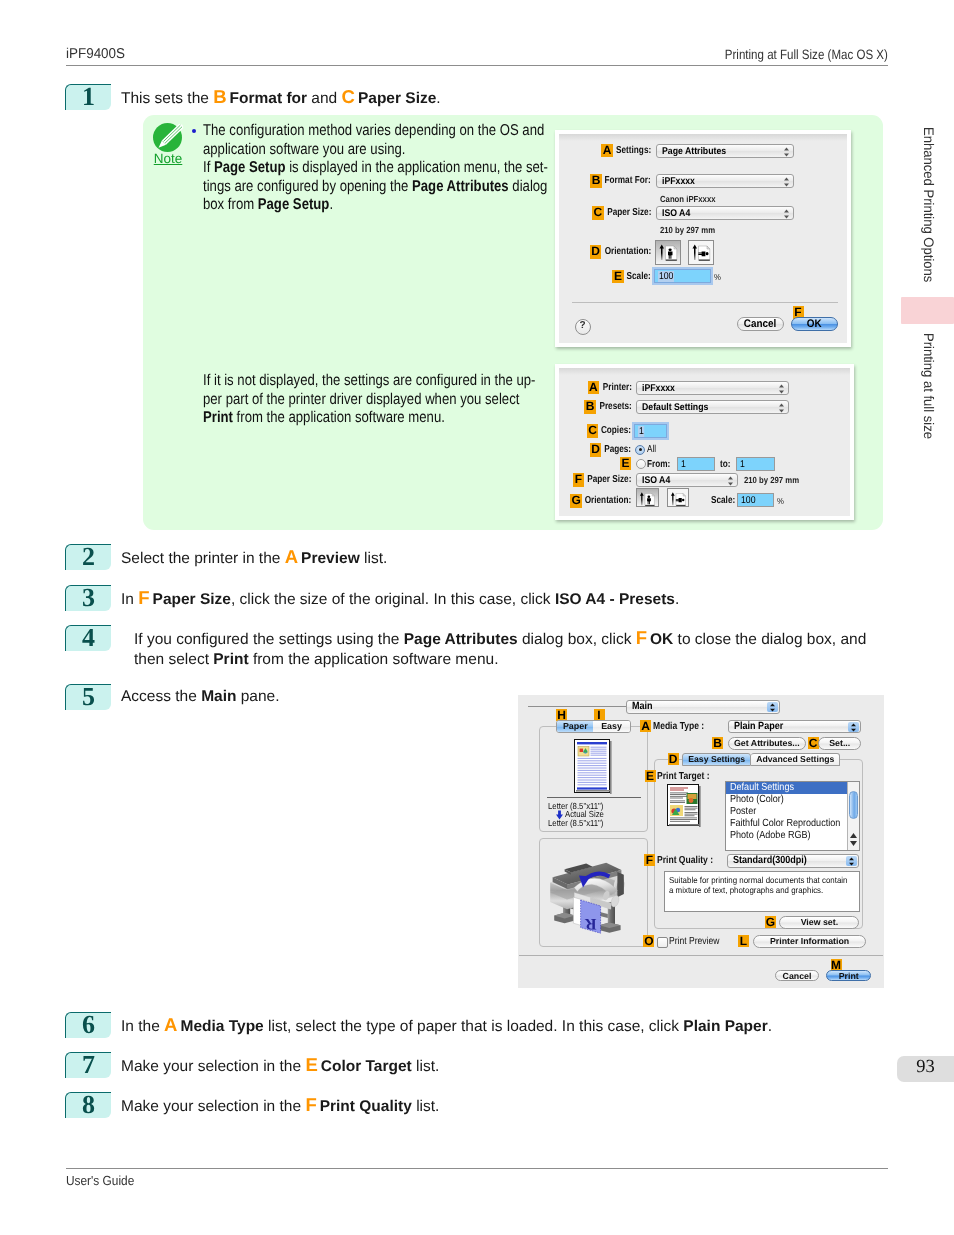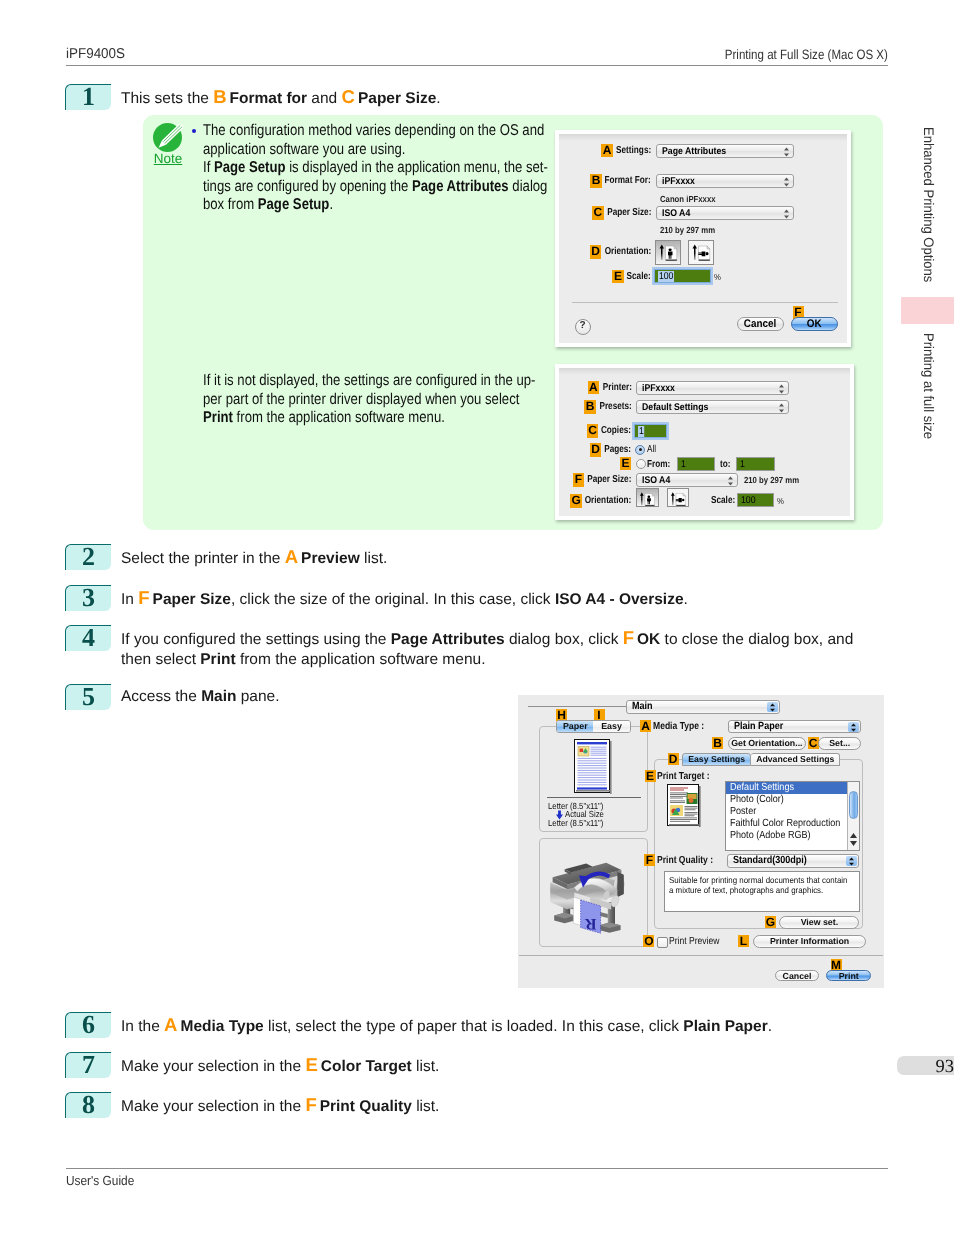--- a/index.html
+++ b/index.html
@@ -62,21 +62,21 @@
   .keyrow{position:absolute;white-space:nowrap;height:13.5px;}
   .dkey2{position:absolute;top:0;background:#f5a200;color:#000;font-weight:bold;
          font-size:12px;text-align:center;line-height:13.5px;width:11.5px;height:13.5px;}
   .dlabel2{position:absolute;right:0;top:0;font-size:10.1px;color:#111;font-weight:bold;
           white-space:nowrap;transform:scaleX(0.813);transform-origin:100% 50%;line-height:13.5px;}
   .popup{position:absolute;box-sizing:border-box;height:14px;border:1px solid #9e9e9e;
          border-radius:3px;background:linear-gradient(#fdfdfd,#eaeaea 50%,#e2e2e2 51%,#f3f3f3);}
   .popup .txt{position:absolute;left:5px;top:1px;font-size:9.8px;color:#000;
               font-weight:bold;white-space:nowrap;transform:scaleX(.89);transform-origin:0 50%;}
   .popup .arr{position:absolute;right:3px;top:2px;width:7px;height:10px;}
-  .tfield{position:absolute;box-sizing:border-box;height:14px;background:#4d7c0f;
+  .tfield{position:absolute;box-sizing:border-box;height:14px;background:#7dd3fc;
           border:1px solid #9a9a9a;}
   .tfield .txt{position:absolute;left:3px;top:1px;font-size:9.8px;color:#000;
                white-space:nowrap;transform:scaleX(.89);transform-origin:0 50%;}
   .tfield .txt.sel{background:#b3d0f0;padding:0 1px;}
   .tfield.focus{box-shadow:0 0 0 2px #a8c8ee;border:1px solid #7ea9dd;}
   .subtxt{position:absolute;font-size:8.8px;color:#222;white-space:nowrap;
           transform:scaleX(.88);transform-origin:0 50%;font-weight:bold;}
   .orbtn{position:absolute;box-sizing:border-box;width:26px;height:25px;
          border:1px solid #8d8d8d;background:#f6f6f6;}
   .orbtn.sel{background:linear-gradient(#b2b2b2,#f4f4f4);}
@@ -158,31 +158,31 @@
 
   <div class="hdr">
     <div class="left">iPF9400S</div>
     <div class="right">Printing at Full Size (Mac OS X)</div>
     <div class="rule"></div>
   </div>
 
   <div class="vtab" style="left:921px;top:126.5px;">Enhanced Printing Options</div>
   <div class="pinkband" style="left:901px;top:297px;width:53px;height:26.6px;"></div>
   <div class="vtab" style="left:921px;top:332.5px;">Printing at full size</div>
-  <div class="pagenum" style="left:897px;top:1055.5px;width:57px;height:19px;text-align:right;">93</div>
+  <div class="pagenum" style="left:897px;top:1055.5px;width:57px;height:26px;">93</div>
 
   <div id="steps-host">
       <div class="stepnum" style="left: 65px; top: 84px;">1</div>
       <div class="steptxt" style="left: 121px; top: 87px;"><span>This sets the </span><span class="o">B</span><span class="b">Format for</span><span> and </span><span class="o">C</span><span class="b">Paper Size</span><span>.</span></div>
       <div class="stepnum" style="left: 65px; top: 544px;">2</div>
       <div class="steptxt" style="left: 121px; top: 547px;"><span>Select the printer in the </span><span class="o">A</span><span class="b">Preview</span><span> list.</span></div>
       <div class="stepnum" style="left: 65px; top: 585px;">3</div>
-      <div class="steptxt" style="left: 121px; top: 588px;"><span>In </span><span class="o">F</span><span class="b">Paper Size</span><span>, click the size of the original. In this case, click </span><span class="b">ISO A4 - Oversize</span><span>.</span></div>
+      <div class="steptxt" style="left: 121px; top: 588px;"><span>In </span><span class="o">F</span><span class="b">Paper Size</span><span>, click the size of the original. In this case, click </span><span class="b">ISO A4 - Presets</span><span>.</span></div>
       <div class="stepnum" style="left: 65px; top: 625px;">4</div>
-      <div class="steptxt" style="left: 121px; top: 628px; width: 746px;"><span>If you configured the settings using the </span><span class="b">Page Attributes</span><span> dialog box, click </span><span class="o">F</span><span class="b">OK</span><span> to close the dialog box, and then select </span><span class="b">Print</span><span> from the application software menu.</span></div>
+      <div class="steptxt" style="left: 134px; top: 628px; width: 746px;"><span>If you configured the settings using the </span><span class="b">Page Attributes</span><span> dialog box, click </span><span class="o">F</span><span class="b">OK</span><span> to close the dialog box, and then select </span><span class="b">Print</span><span> from the application software menu.</span></div>
       <div class="stepnum" style="left: 65px; top: 684px;">5</div>
       <div class="steptxt" style="left: 121px; top: 687px;"><span>Access the </span><span class="b">Main</span><span> pane.</span></div>
       <div class="stepnum" style="left: 65px; top: 1012px;">6</div>
       <div class="steptxt" style="left: 121px; top: 1015px;"><span>In the </span><span class="o">A</span><span class="b">Media Type</span><span> list, select the type of paper that is loaded. In this case, click </span><span class="b">Plain Paper</span><span>.</span></div>
       <div class="stepnum" style="left: 65px; top: 1052px;">7</div>
       <div class="steptxt" style="left: 121px; top: 1055px;"><span>Make your selection in the </span><span class="o">E</span><span class="b">Color Target</span><span> list.</span></div>
       <div class="stepnum" style="left: 65px; top: 1092px;">8</div>
       <div class="steptxt" style="left: 121px; top: 1095px;"><span>Make your selection in the </span><span class="o">F</span><span class="b">Print Quality</span><span> list.</span></div>
     </div>
 
@@ -549,21 +549,21 @@
       <div class="txt">Plain Paper</div>
       <div class="btnarrow">
         <svg width="7" height="9" viewBox="0 0 7 9">
             <path d="M3.5 0.4 L6 3.3 L1 3.3 Z" fill="#111"></path>
             <path d="M3.5 8.6 L6 5.7 L1 5.7 Z" fill="#111"></path>
           </svg>
       </div>
     </div>
 
     <div class="mkey" style="left:194.1px;top:41.7px;">B</div>
-    <div class="mbtn" style="left:209.5px;top:41.7px;width:78.7px;"><span>Get Orientation...</span></div>
+    <div class="mbtn" style="left:209.5px;top:41.7px;width:78.7px;"><span>Get Attributes...</span></div>
     <div class="mkey" style="left:289.5px;top:41.7px;">C</div>
     <div class="mbtn" style="left:300.3px;top:41.7px;width:42.9px;"><span>Set...</span></div>
 
     <div class="grp" style="left:136.1px;top:64px;width:209px;height:170.1px;"></div>
     <div class="mkey" style="left:149.6px;top:57.8px;">D</div>
     <div class="tabsbar" style="left:164.2px;top:57.8px;">
       <div class="tb on"><span>Easy Settings</span></div>
       <div class="tb off"><span>Advanced Settings</span></div>
     </div>
 

